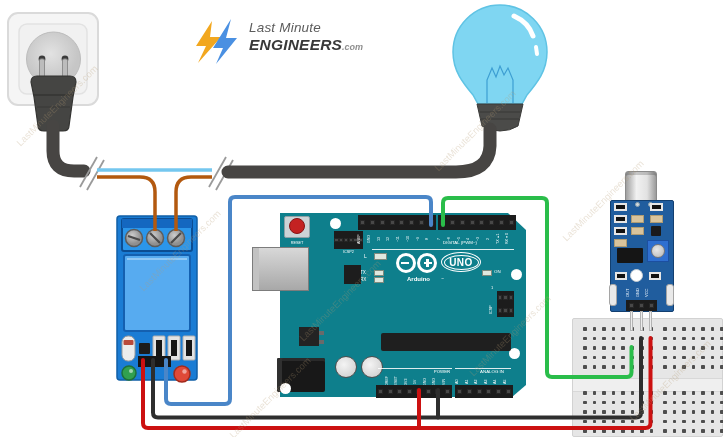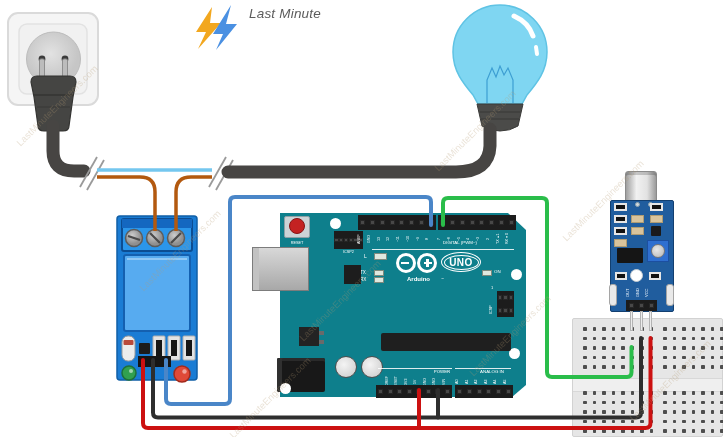--- a/index.html
+++ b/index.html
@@ -2,21 +2,21 @@
 <html><head>
 <meta charset="utf-8">
 <style>
   html,body{margin:0;padding:0;background:#fff;}
   #stage{position:relative;width:723px;height:437px;background:#ffffff;overflow:hidden;
          font-family:"Liberation Sans",sans-serif;}
   #stage svg{position:absolute;left:0;top:0;}
   .abs{position:absolute;}
 
   
-  #logo{left:193px;top:4px;width:190px;height:48px;}
+  #logo{left:193px;top:18px;width:190px;height:48px;}
   #logo .bolt{position:absolute;left:0;top:0;width:46px;height:46px;}
   #logo .ltxt{position:absolute;left:56px;top:3px;line-height:1.1;}
   .logo-l1{font-style:italic;font-size:13.5px;color:#5c5c5c;letter-spacing:.2px;}
   .logo-l2{font-style:italic;font-weight:bold;font-size:15.5px;color:#393939;letter-spacing:.2px;}
   .logo-com{font-style:italic;font-weight:bold;font-size:9px;color:#8e8e8e;}
 
   
   .wm{position:absolute;z-index:9;font-size:9.5px;color:#b49a72;opacity:.28;
       transform:rotate(-45deg);white-space:nowrap;pointer-events:none;}
 
@@ -539,20 +539,21 @@
     <path d="M443,225 L443,203 Q443,198 448,198 L542,198 Q547,198 547,203 L547,372 Q547,377 552,377 L627,377 Q631.5,377 631.5,372 L631.5,347" fill="none" stroke="#2abd4a" stroke-width="4" stroke-linecap="round"></path>
   </svg>
 
   <div class="abs" id="logo" style="z-index:7">
     <svg class="bolt" viewBox="0 0 46 46">
       <path d="M19,3 L3,28 L13,28 L5,45 L28,19 L17,19 Z" fill="#f2a71f"></path>
       <path d="M38,1 L20,30 L30,30 L23,46 L44,20 L33,20 Z" fill="#4a90e2"></path>
     </svg>
     <div class="ltxt">
       <div class="logo-l1">Last Minute</div>
+      <div><span class="logo-l2">ENGINEERS</span><span class="logo-com">.com</span></div>
     </div>
   </div>
 
   <div id="wm-layer">
       <span class="wm" style="left: 2px; top: 100px;">LastMinuteEngineers.com</span>
       <span class="wm" style="left: 125px; top: 245px;">LastMinuteEngineers.com</span>
       <span class="wm" style="left: 285px; top: 295px;">LastMinuteEngineers.com</span>
       <span class="wm" style="left: 420px; top: 125px;">LastMinuteEngineers.com</span>
       <span class="wm" style="left: 455px; top: 330px;">LastMinuteEngineers.com</span>
       <span class="wm" style="left: 548px; top: 195px;">LastMinuteEngineers.com</span>

